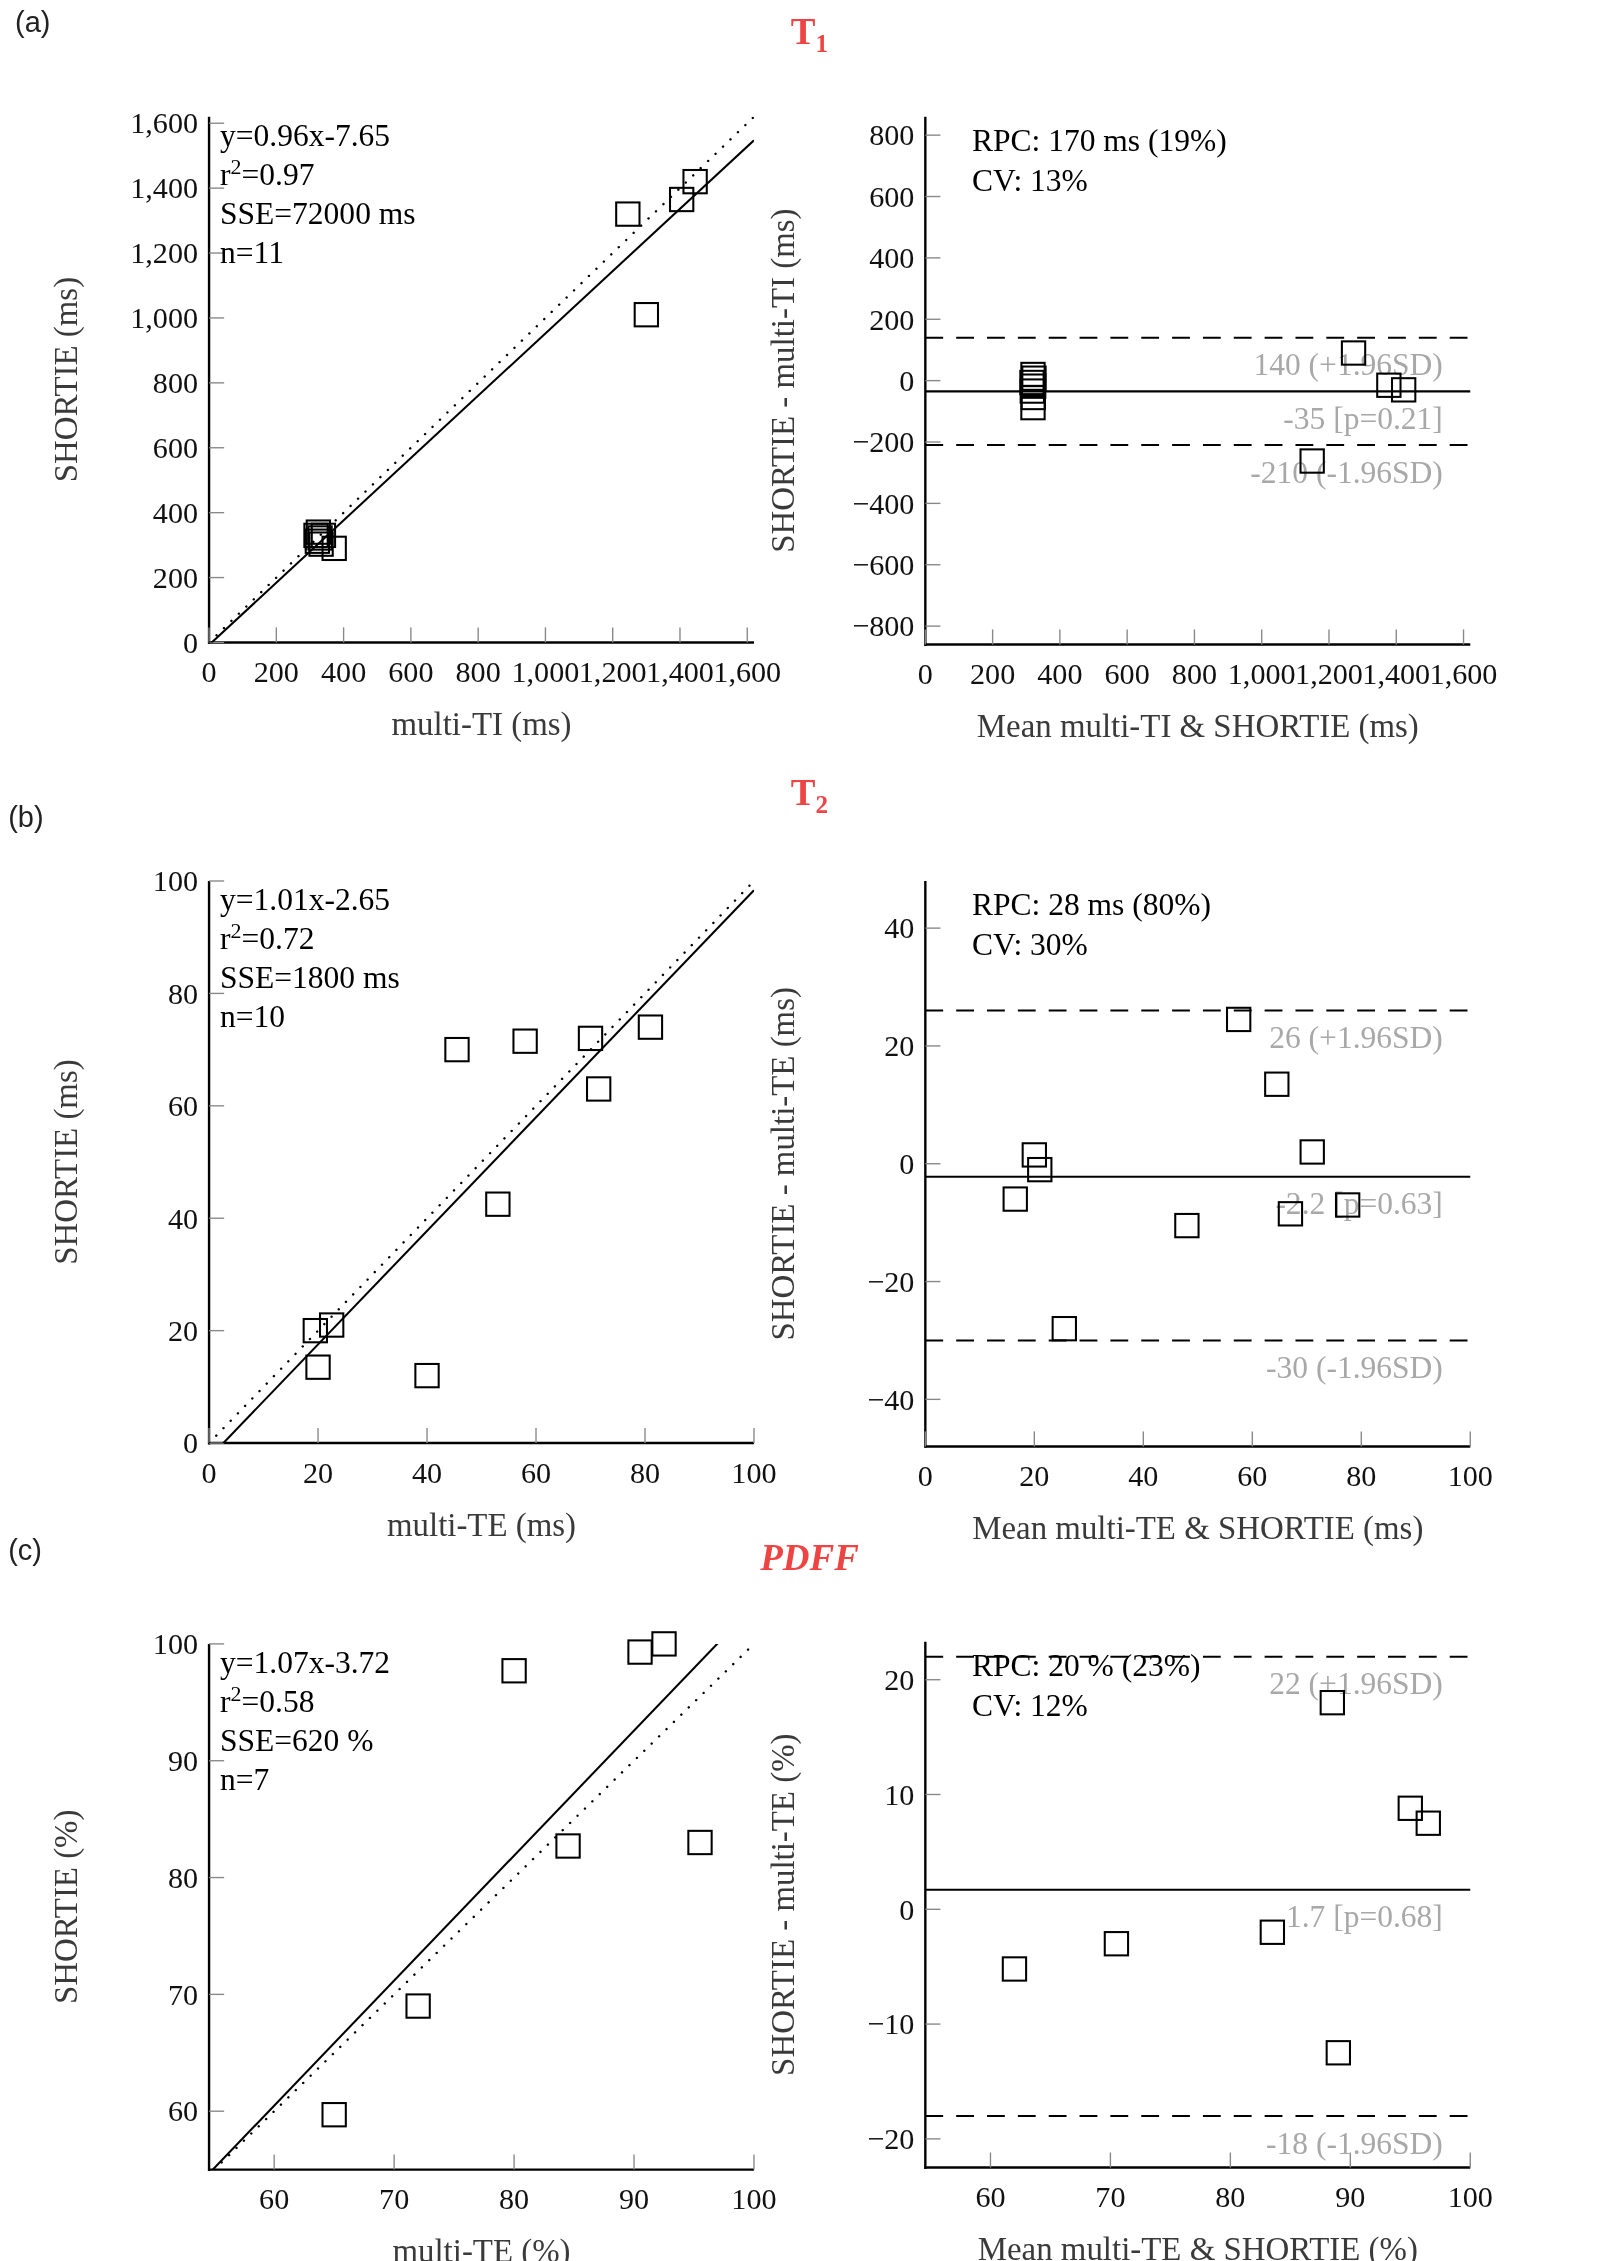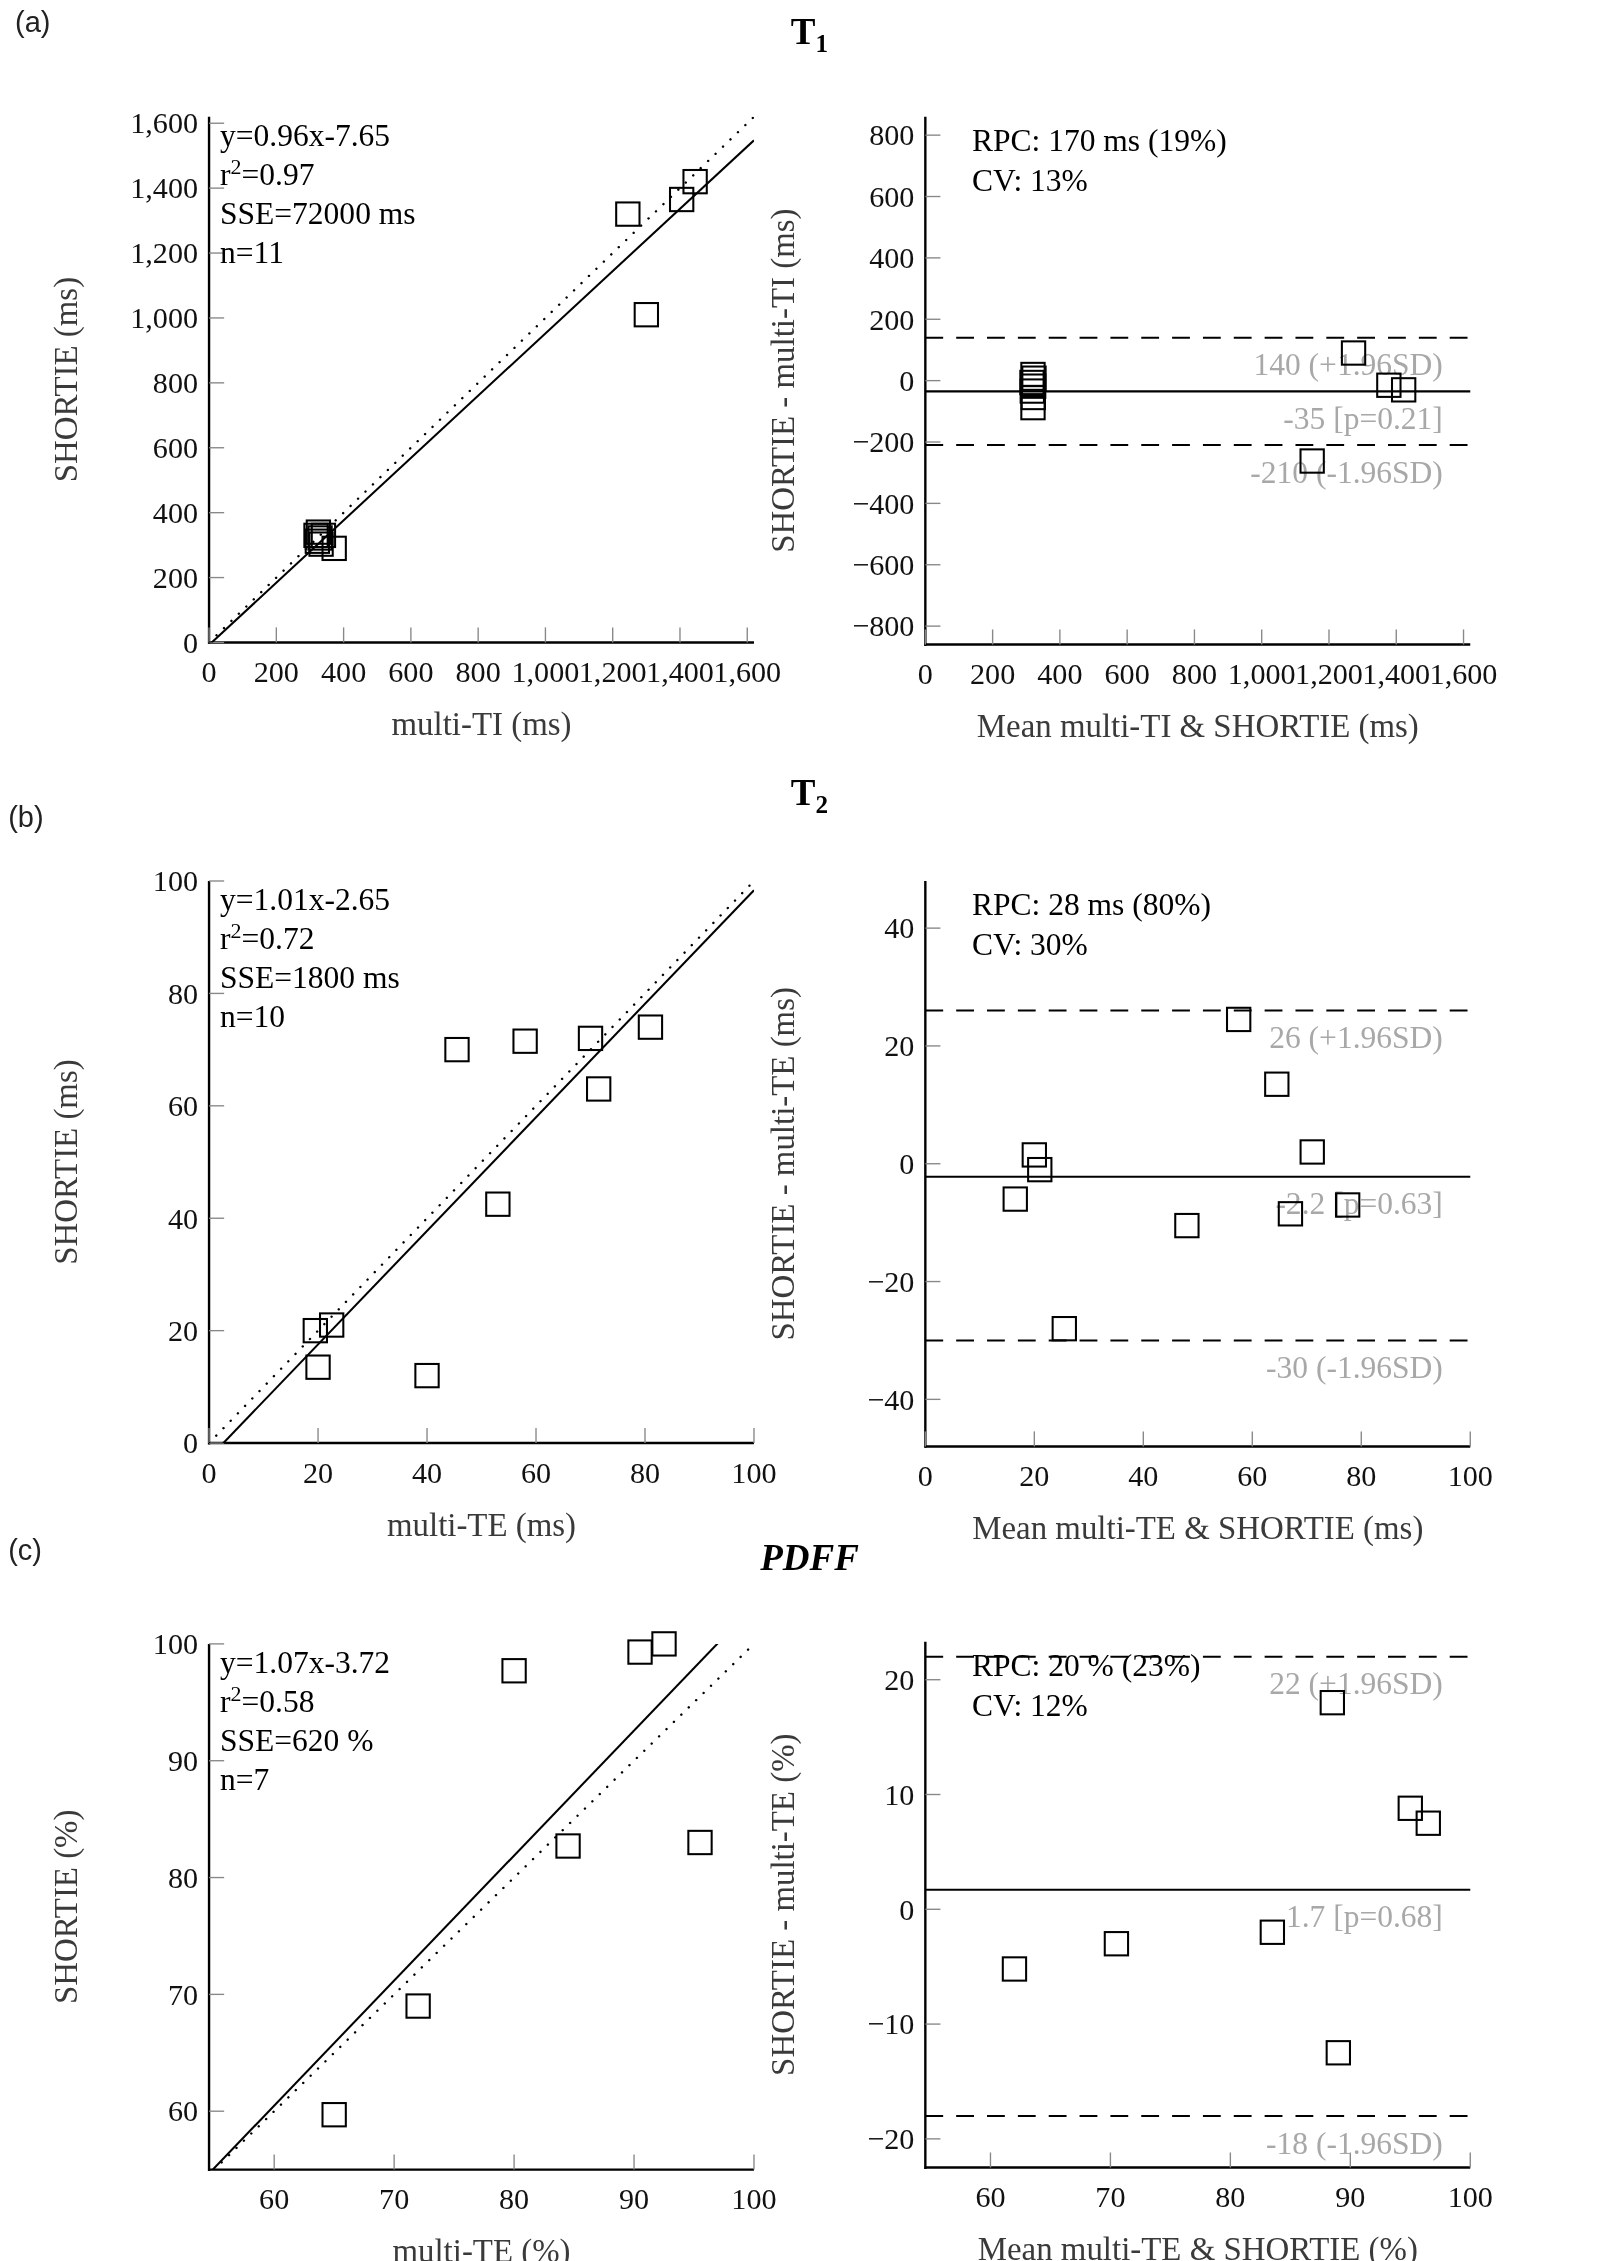--- a/index.html
+++ b/index.html
@@ -4,21 +4,21 @@
 <style>
   html,body{margin:0;padding:0;background:#ffffff;}
   .figure{position:relative;width:1619px;height:2261px;background:#ffffff;
           font-family:"Liberation Serif", serif;overflow:hidden;}
   .panel-label{position:absolute;font-family:"Liberation Sans", sans-serif;
                font-size:29px;color:#222222;}
   #panel-label-a{left:15px;top:5.5px;}
   #panel-label-b{left:8.2px;top:801px;}
   #panel-label-c{left:8.2px;top:1534px;}
   .row-title{position:absolute;left:0;width:1619px;text-align:center;
-             font-weight:bold;font-size:37px;color:#000000;}
+             font-weight:bold;font-size:37px;color:#ef4444;}
   .row-title sub{font-size:0.68em;}
   #row-title-a{top:9.6px;}
   #row-title-b{top:771px;}
   #row-title-c{top:1536px;font-style:italic;}
   #charts-canvas{position:absolute;left:0;top:0;}
 </style>
 </head>
 <body>
 
 <div class="figure">

